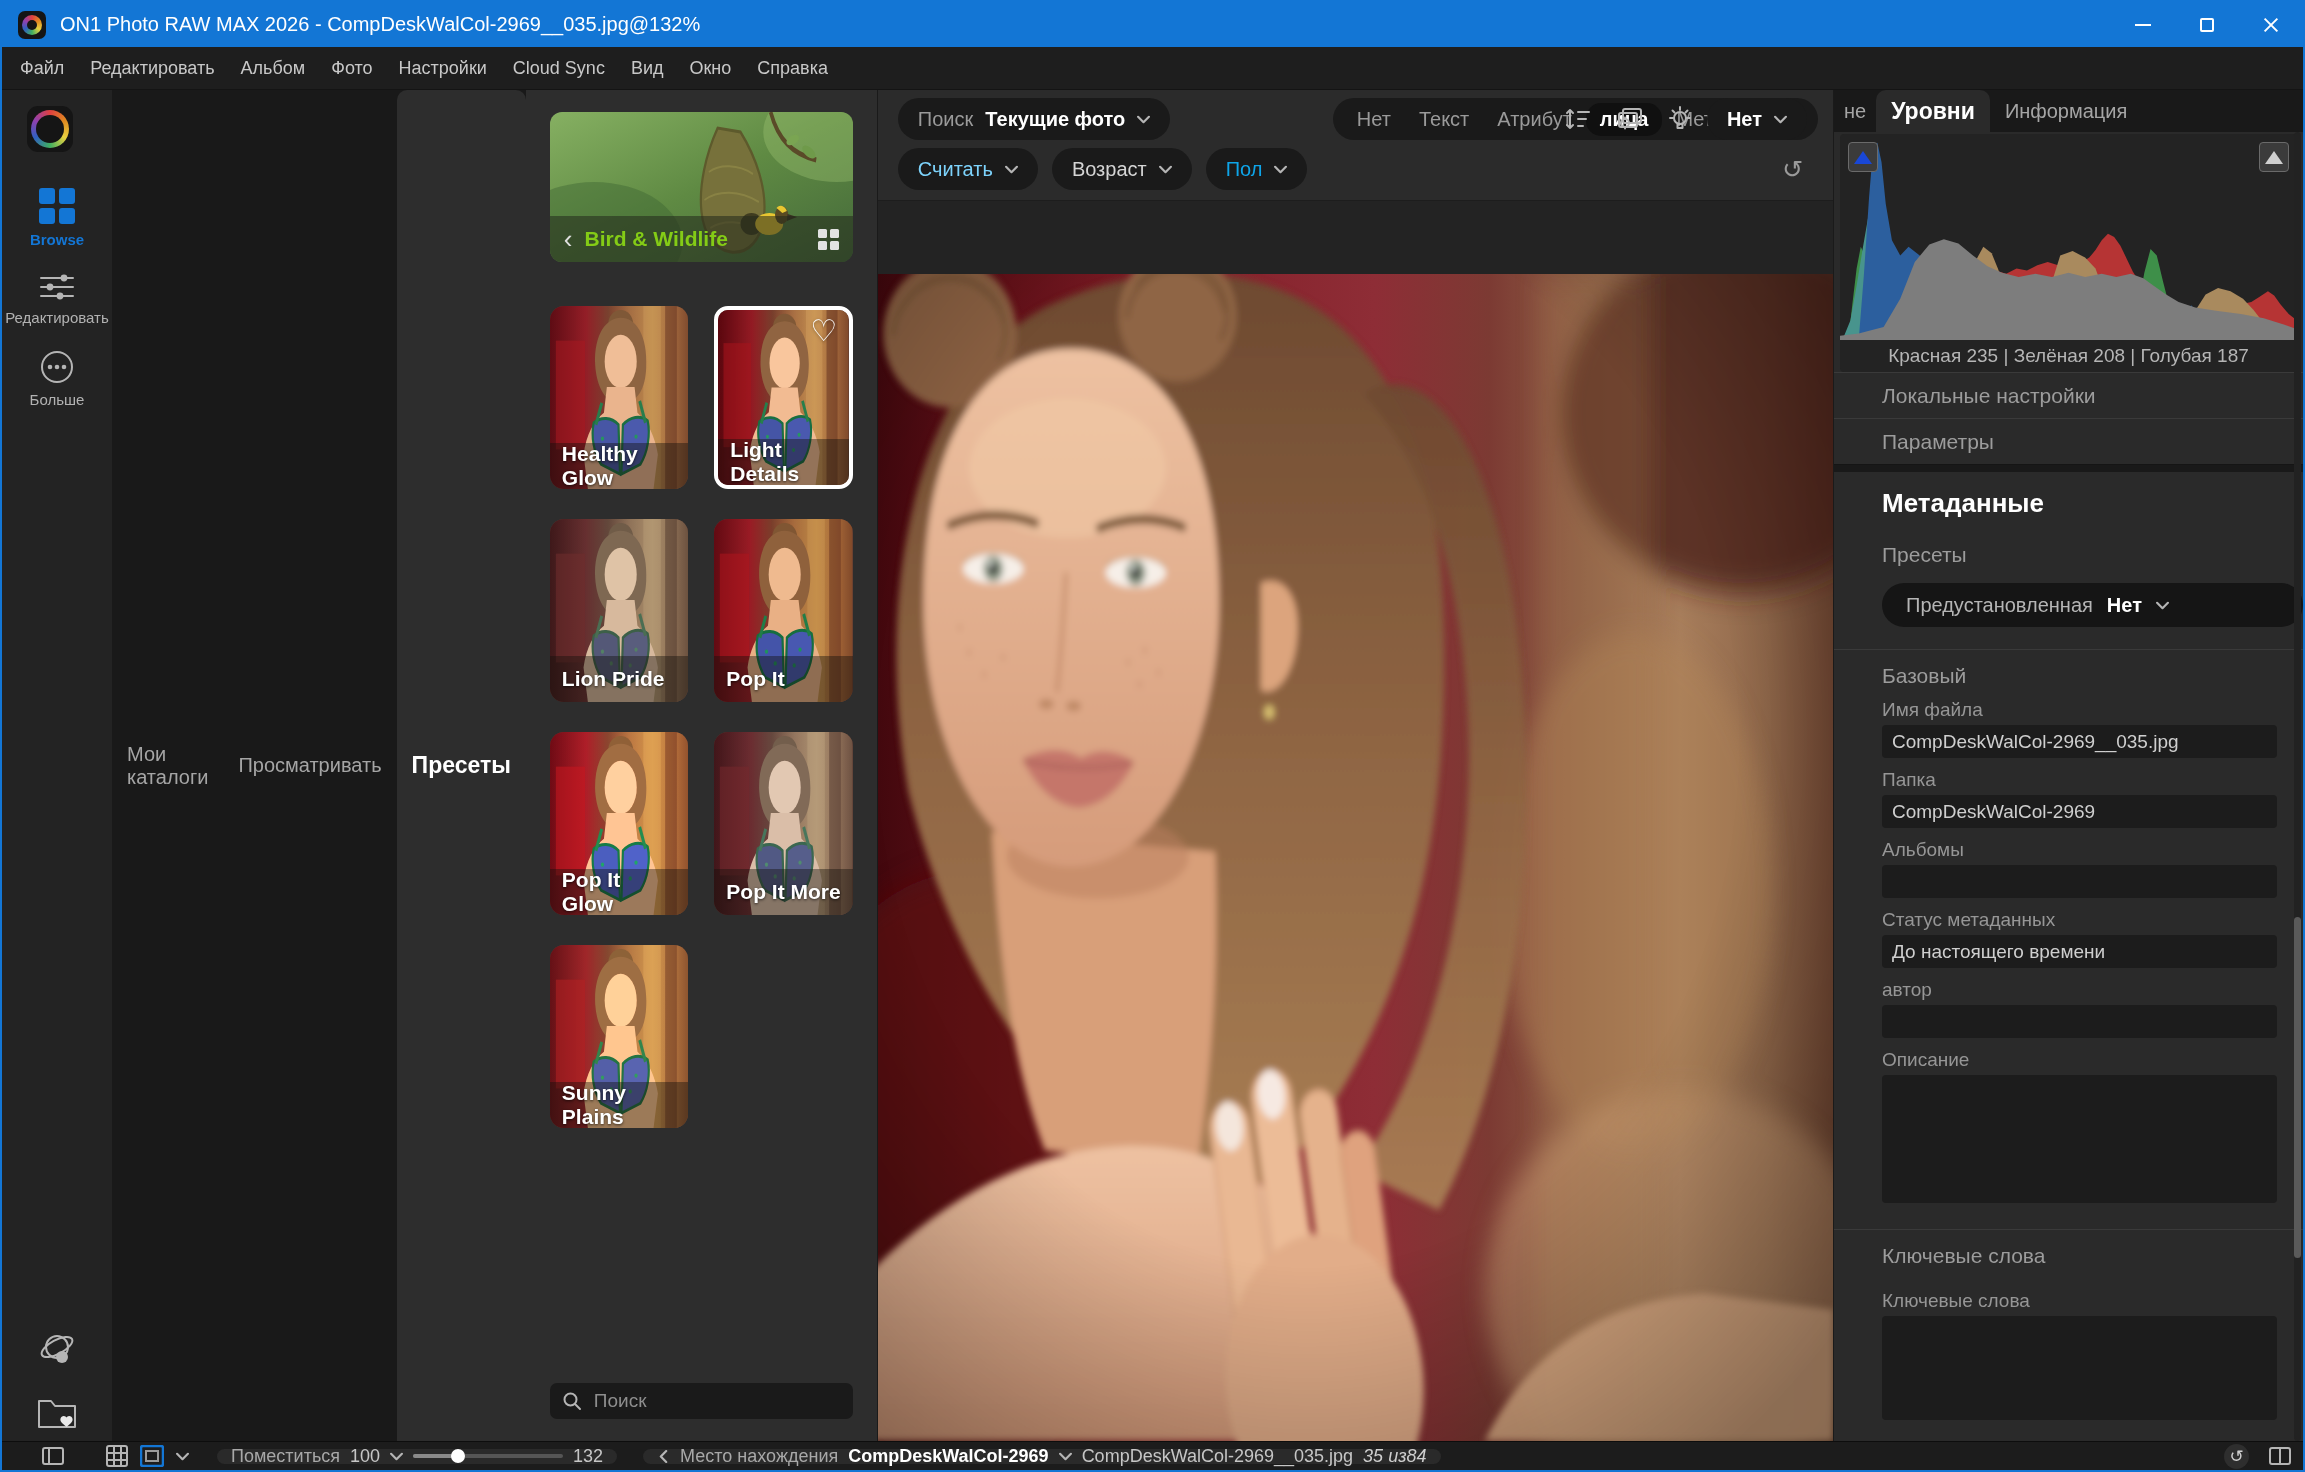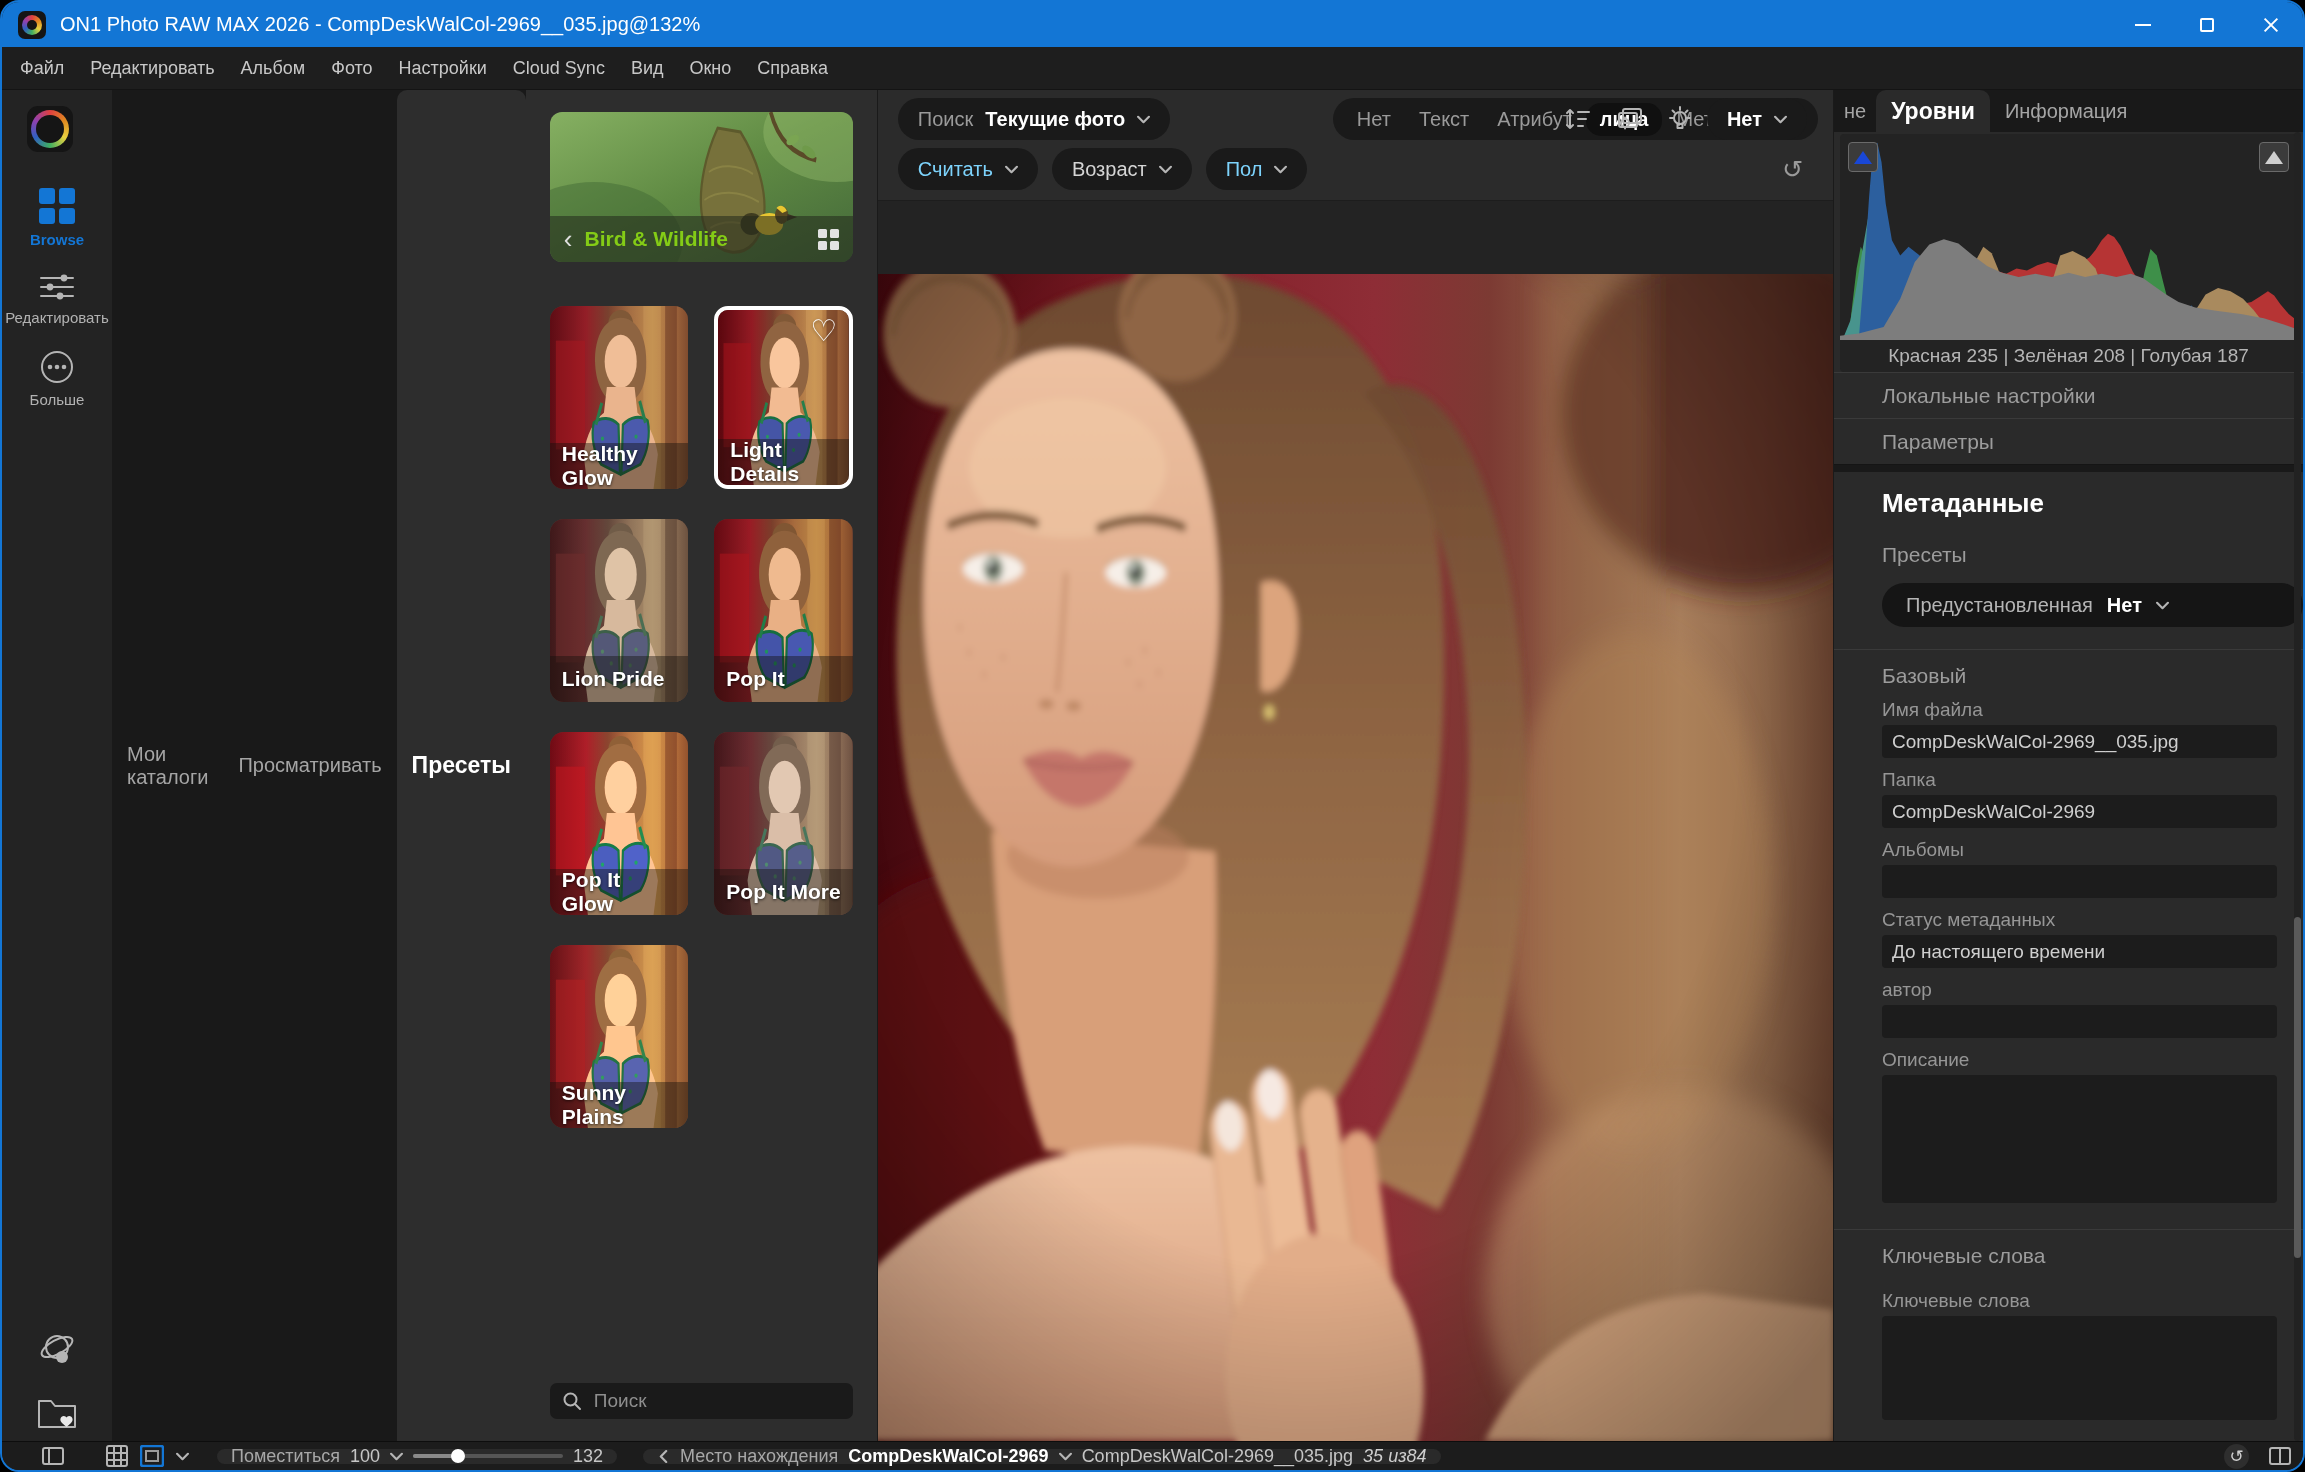--- a/index.html
+++ b/index.html
@@ -1,18 +1,18 @@
 <!DOCTYPE html>
 <html><head>
 <meta charset="utf-8">
 <style>
   * { box-sizing: border-box; }
   html,body { margin:0; padding:0; background:#000; }
   body { width:2305px; height:1472px; font-family:"Liberation Sans","DejaVu Sans",sans-serif; }
-  .window { width:2305px; height:1472px; display:flex; flex-direction:column; border:2px solid #1376d5; border-radius:19px; overflow:hidden; background:#232323; position:relative; }
+  .window { width:2305px; height:1472px; display:flex; flex-direction:column; border:2px solid #1376d5; border-radius:0; overflow:hidden; background:#232323; position:relative; }
 
   
   .titlebar { flex:0 0 45px; background:#1376d5; display:flex; align-items:center; padding-left:16px; }
   .ring-logo { position:relative; width:28px; height:28px; border-radius:7px; background:#151515; margin-right:14px; flex:0 0 auto; }
   .ring-logo .ring { position:absolute; inset:4px; border-radius:50%; background:conic-gradient(#e04040,#e08a20,#e8d040,#40b060,#3060c0,#9040b0,#e04040); }
   .ring-logo .ring::after { content:""; position:absolute; inset:5px; border-radius:50%; background:#151515; }
   .tb-title { color:#fff; font-size:20px; }
   .tb-controls { margin-left:auto; display:flex; height:100%; }
   .tb-btn { width:64px; height:100%; display:flex; align-items:center; justify-content:center; }
   .g-min { width:16px; height:2px; background:#fff; }
@@ -424,21 +424,21 @@
                 <polyline points="1,1.5 6,6.5 11,1.5"></polyline>
               </svg>
           </div>
           <div class="pill" style="margin-right:14px">
             <span style="color:#d5d5d5">Возраст</span>
             <svg class="chev" viewBox="0 0 12 8">
                 <polyline points="1,1.5 6,6.5 11,1.5"></polyline>
               </svg>
           </div>
           <div class="pill">
-            <span style="color:#7dd3fc">Пол</span>
+            <span style="color:#0ea5e9">Пол</span>
             <svg class="chev" viewBox="0 0 12 8">
                 <polyline points="1,1.5 6,6.5 11,1.5"></polyline>
               </svg>
           </div>
           <span class="reset-glyph row2-reset">↺</span>
         </div>
       </div>
 
       <div class="canvas">
         <div class="photo">

